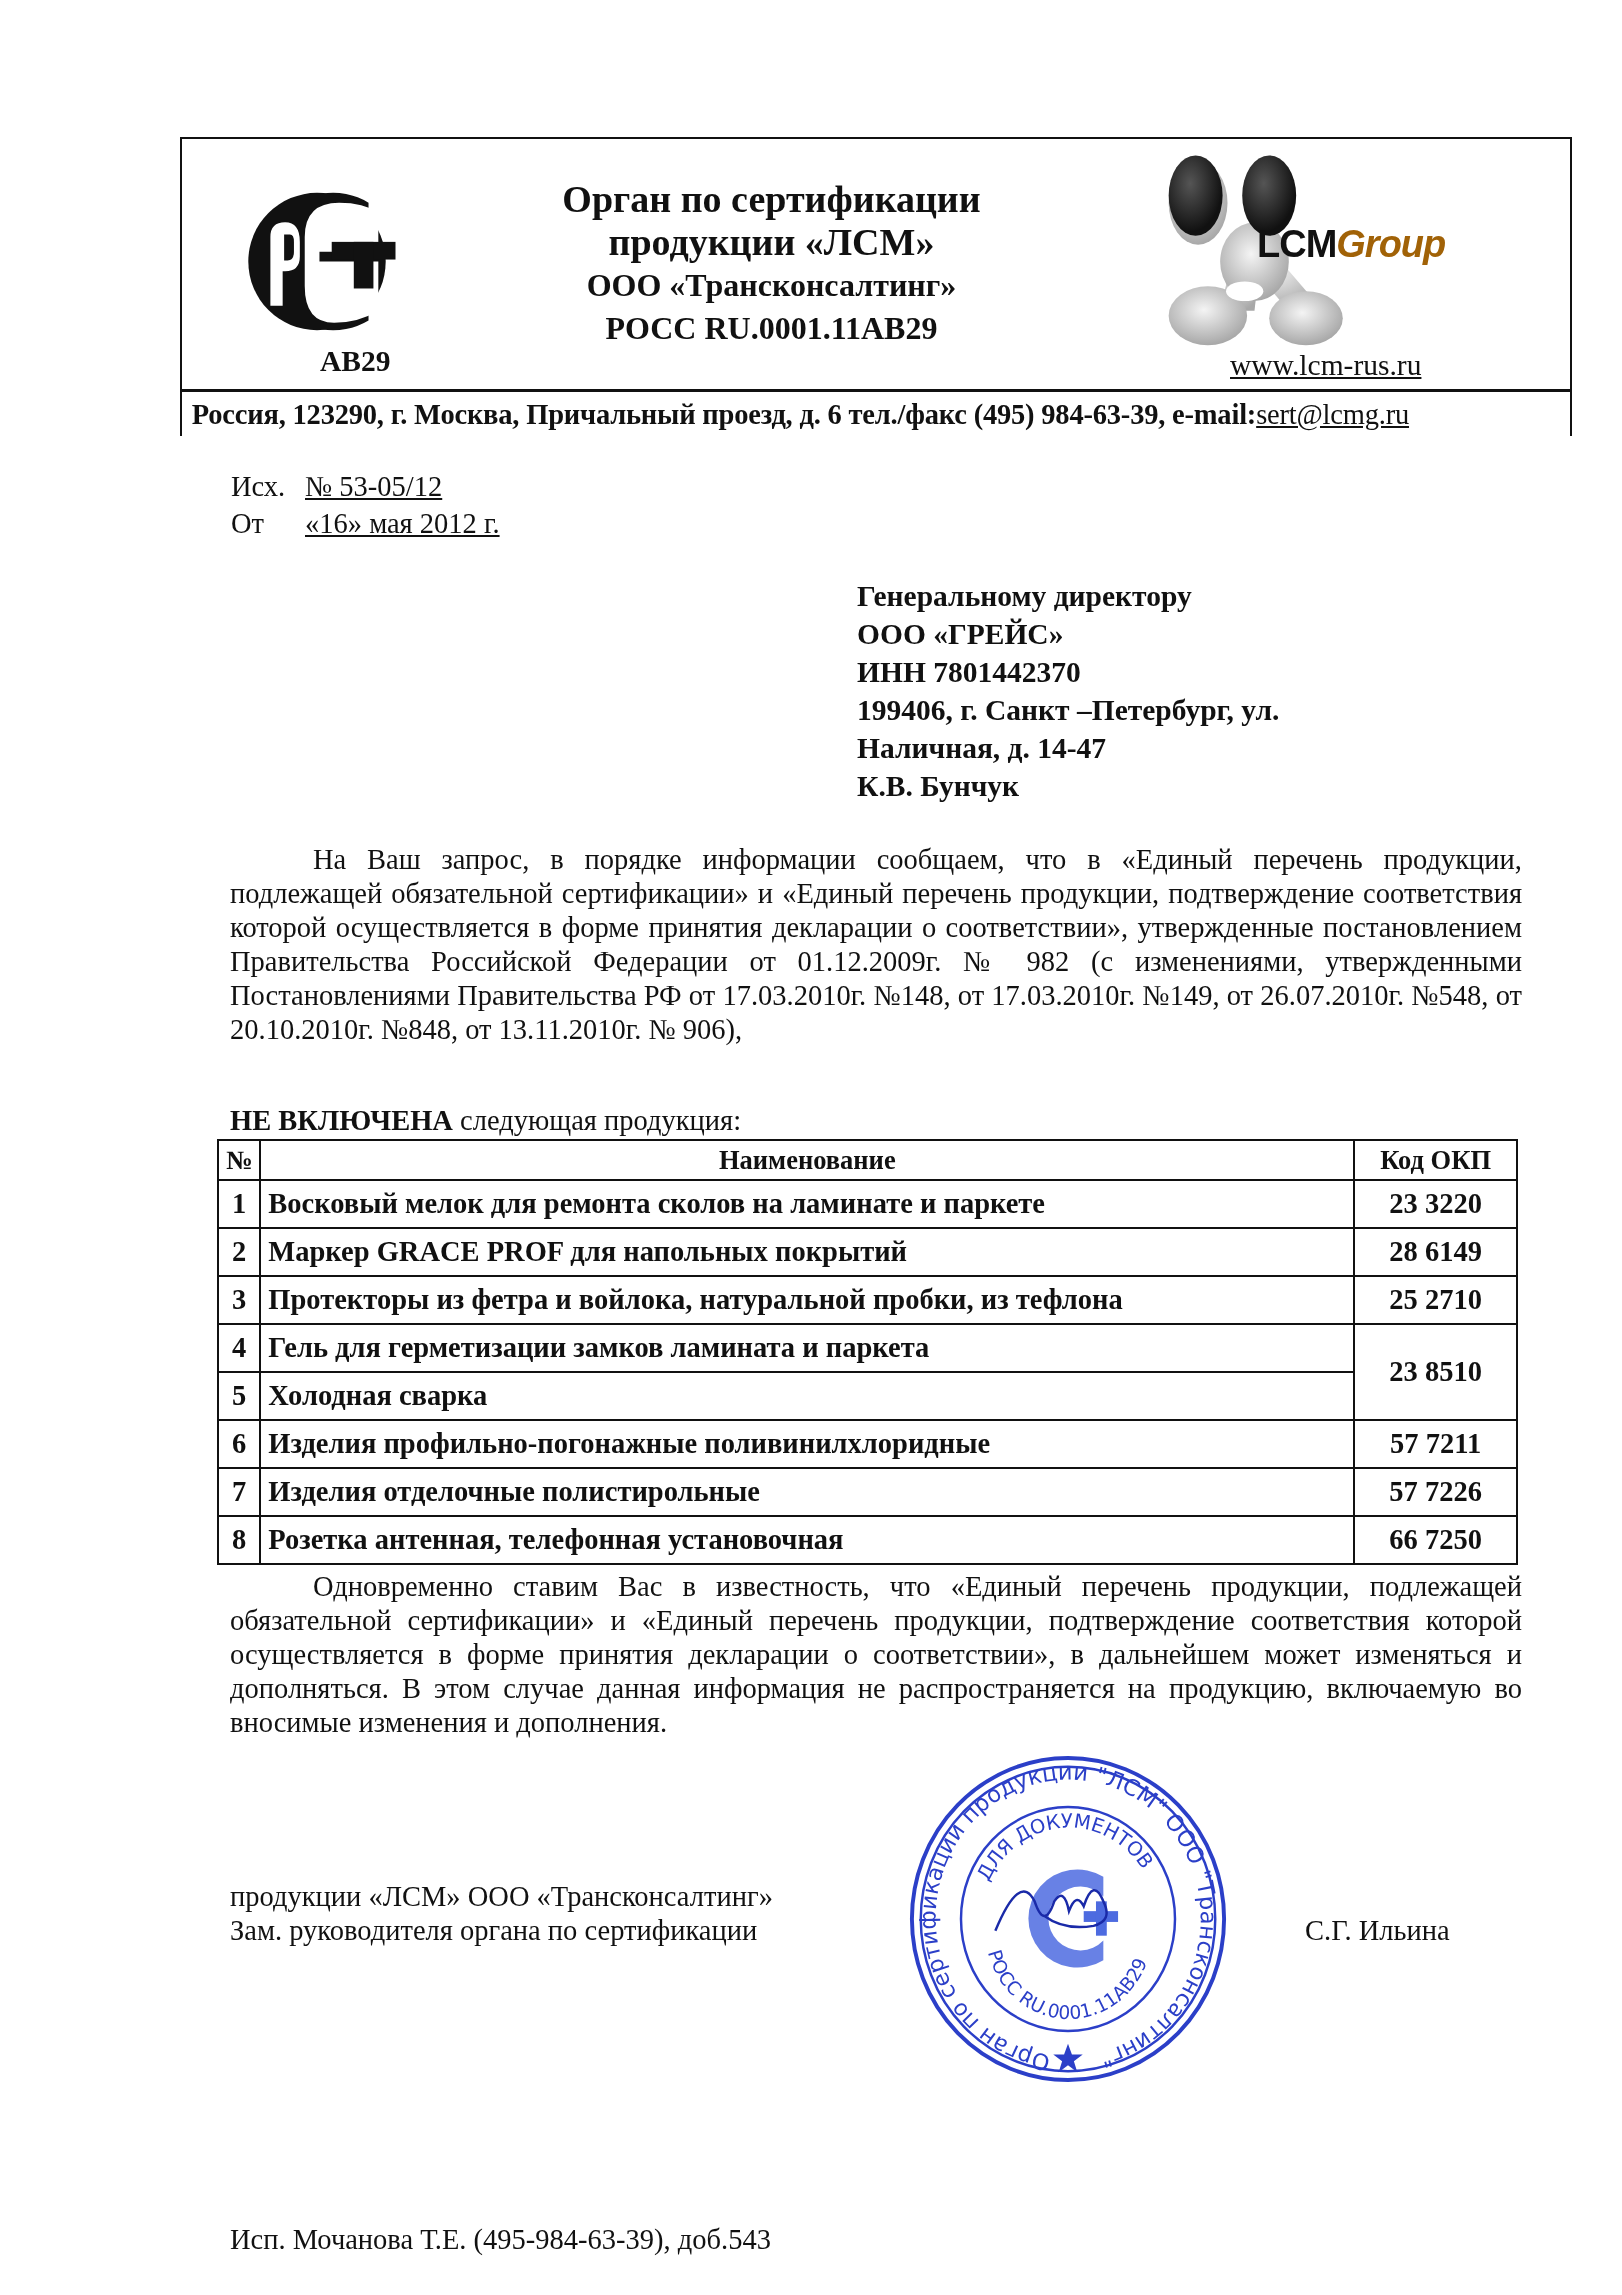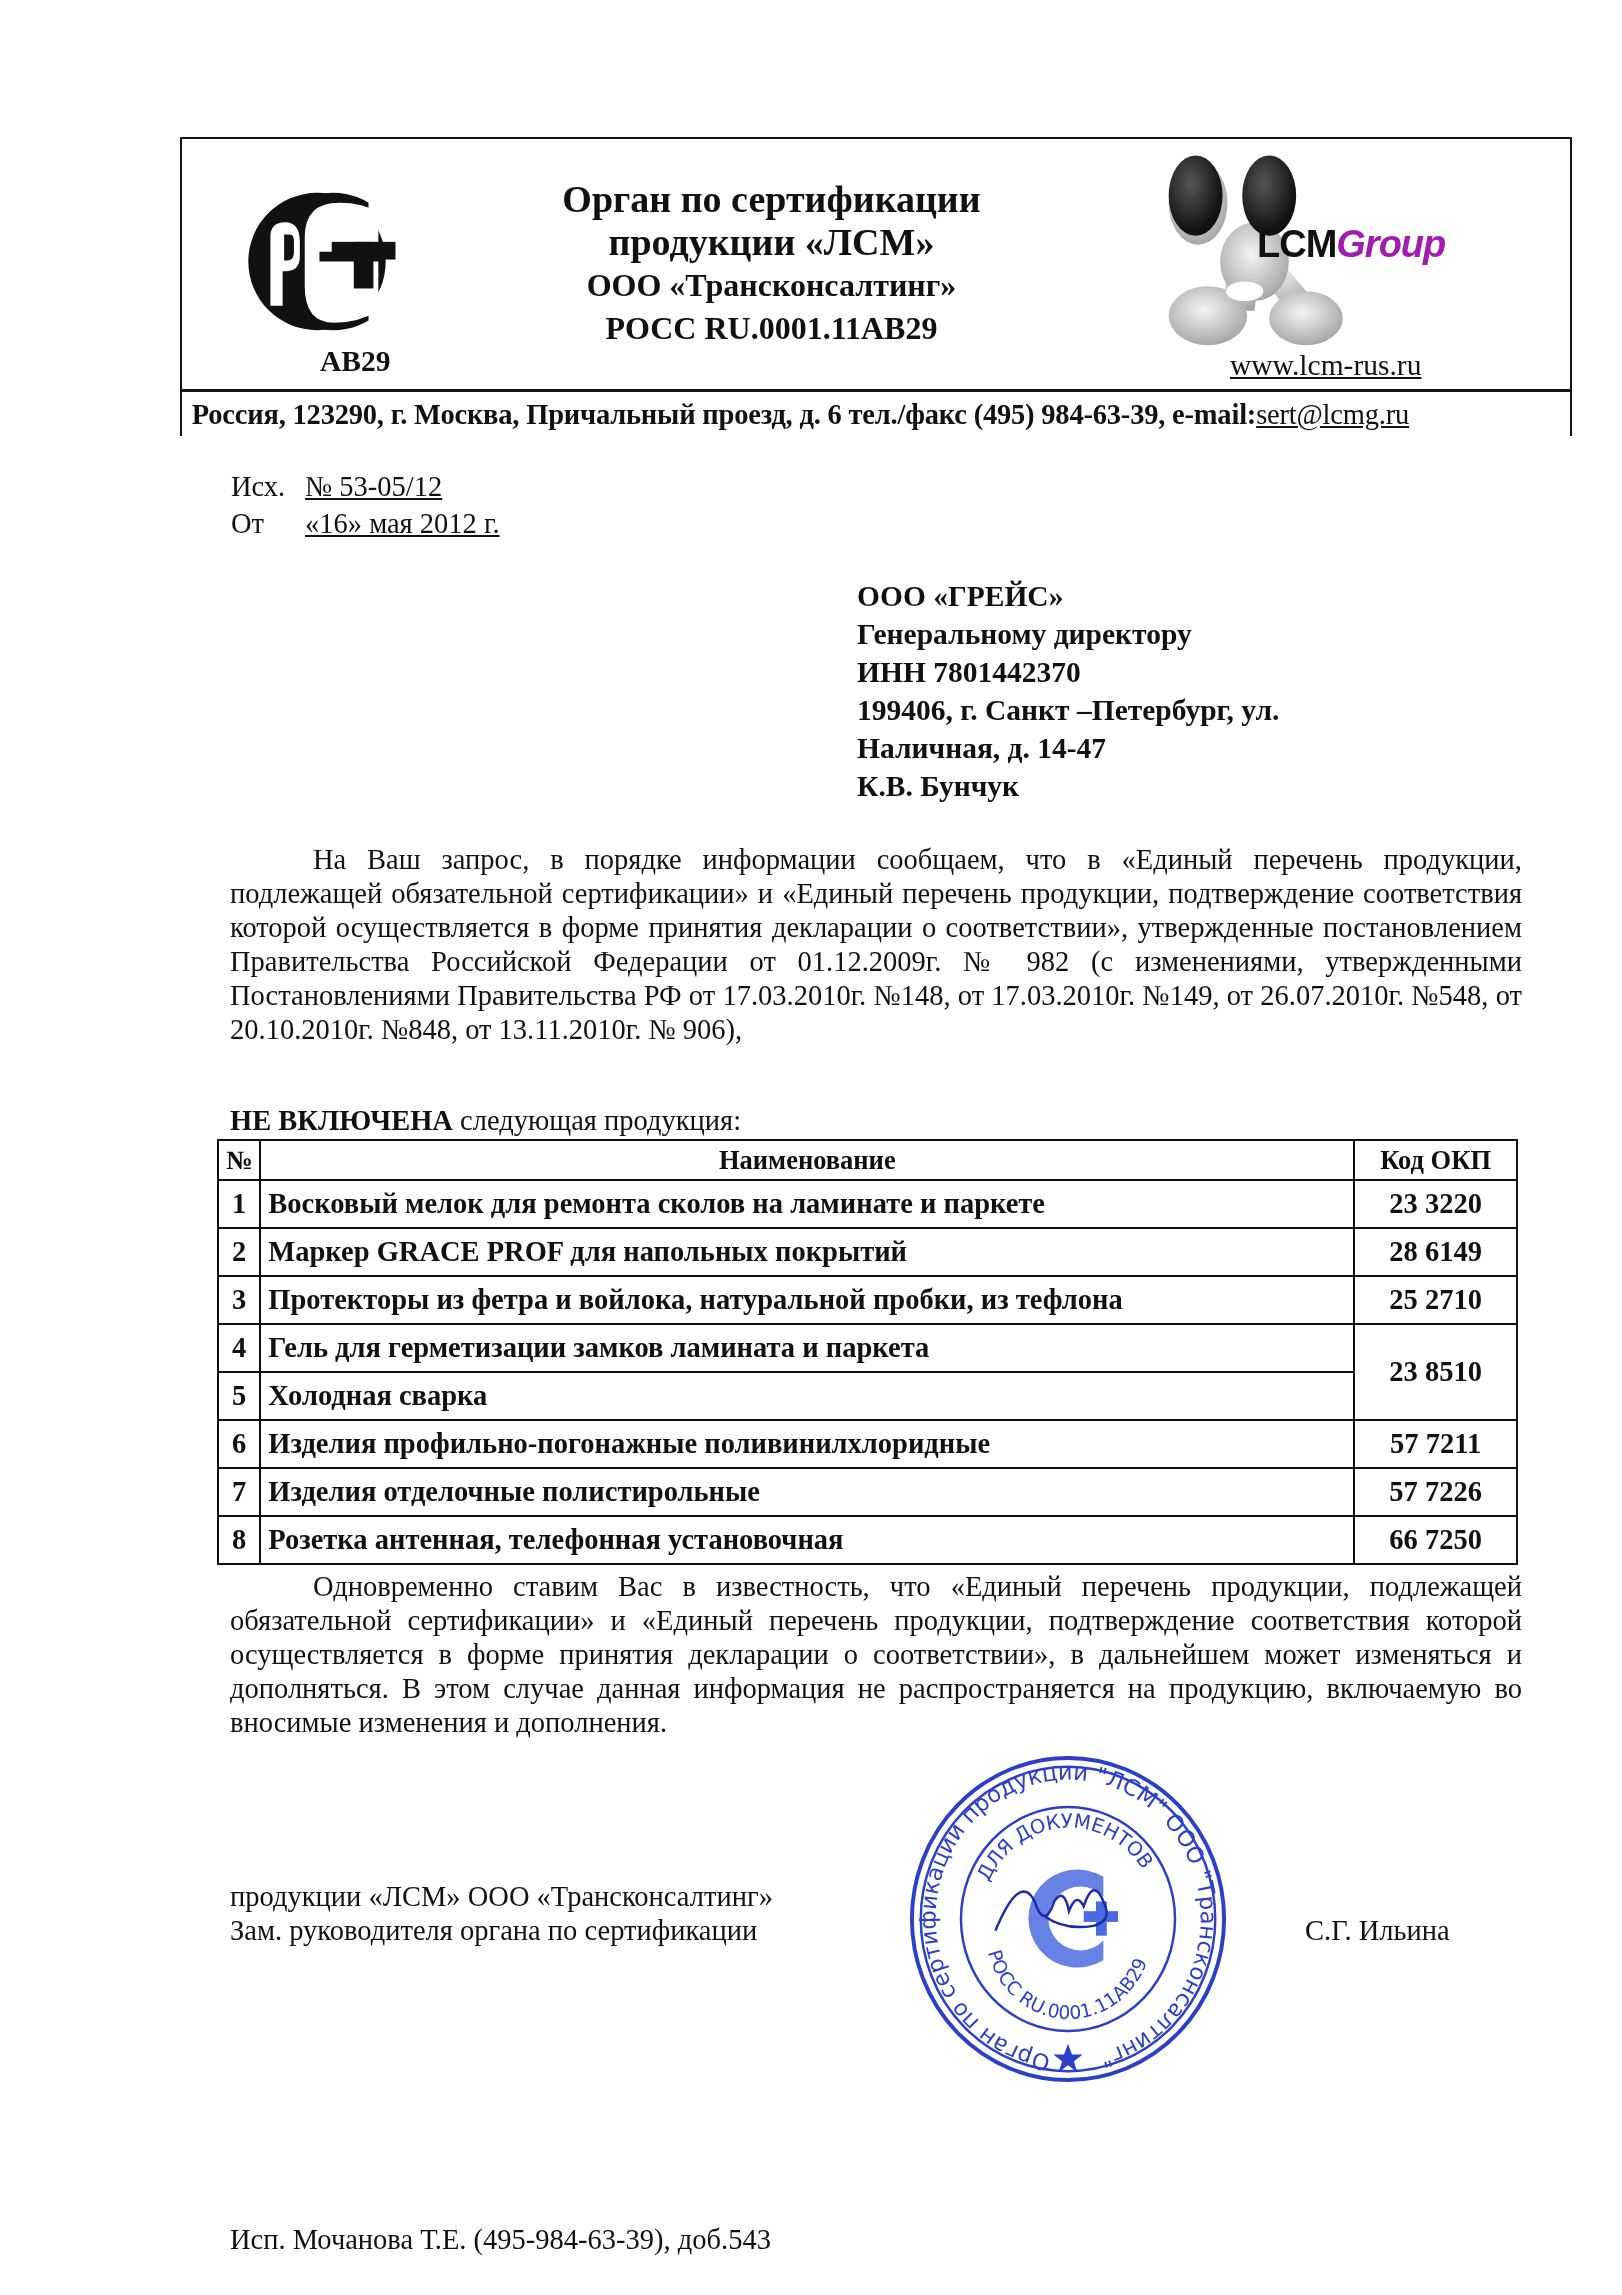--- a/index.html
+++ b/index.html
@@ -16,21 +16,21 @@
   .lh-address .email { text-decoration: underline; font-weight: normal; }
   .rst-logo { position: absolute; left: 54px; top: 44px; width: 162px; height: 157px; }
   .rst-code { position: absolute; left: 114px; top: 206px; font-size: 29.5px; font-weight: bold; margin-left: 24px; }
   .org-title { position: absolute; left: 344px; top: 39px; width: 491px; text-align: center;
                font-weight: bold; line-height: 43px; }
   .org-title .t1 { font-size: 38px; display: block; }
   .org-title .t2 { font-size: 32px; display: block; }
   .lcm-logo { position: absolute; left: 979px; top: 9.8px; width: 236px; height: 206px; }
   .lcm-text { position: absolute; left: 1075px; top: 84px; font-family: "Liberation Sans", sans-serif;
               font-weight: bold; font-size: 38px; letter-spacing: -1px; }
-  .lcm-text .g { color: #a21caf; font-style: italic; }
+  .lcm-text .g { color: #a16207; font-style: italic; }
   .website { position: absolute; left: 1048px; top: 210px; font-size: 29.5px; text-decoration: underline; }
 
   
   .ref { position: absolute; left: 231px; font-size: 28.5px; }
   .ref .lbl { display: inline-block; width: 74px; }
   .ref .val { text-decoration: underline; }
 
   
   .recipient { position: absolute; left: 857px; top: 577px; font-size: 29.5px; font-weight: bold; line-height: 38px; }
 
@@ -106,22 +106,22 @@
 </div>
 
 <div class="ref" style="top:471px;">
   <span class="lbl">Исх.</span><span class="val">№ 53-05/12</span>
 </div>
 <div class="ref" style="top:508px;">
   <span class="lbl">От</span><span class="val">«16» мая 2012 г.</span>
 </div>
 
 <div class="recipient">
+  <div>Генеральному директору</div>
   <div>ООО «ГРЕЙС»</div>
-  <div>Генеральному директору</div>
   <div>ИНН  7801442370</div>
   <div>199406, г. Санкт –Петербург, ул.</div>
   <div>Наличная, д. 14-47</div>
   <div>К.В. Бунчук</div>
 </div>
 
 <div class="para" style="top:843px;">
   <span class="indent"></span><span>На Ваш запрос, в порядке информации сообщаем, что в «Единый перечень продукции, подлежащей обязательной сертификации» и «Единый перечень продукции, подтверждение соответствия которой осуществляется в форме принятия декларации о соответствии», утвержденные постановлением Правительства Российской Федерации от 01.12.2009г. № 982 (с изменениями, утвержденными Постановлениями Правительства РФ от 17.03.2010г. №148, от 17.03.2010г. №149, от 26.07.2010г. №548, от 20.10.2010г. №848, от 13.11.2010г. № 906),</span>
 </div>
 <div class="para" style="top:1104px;">

